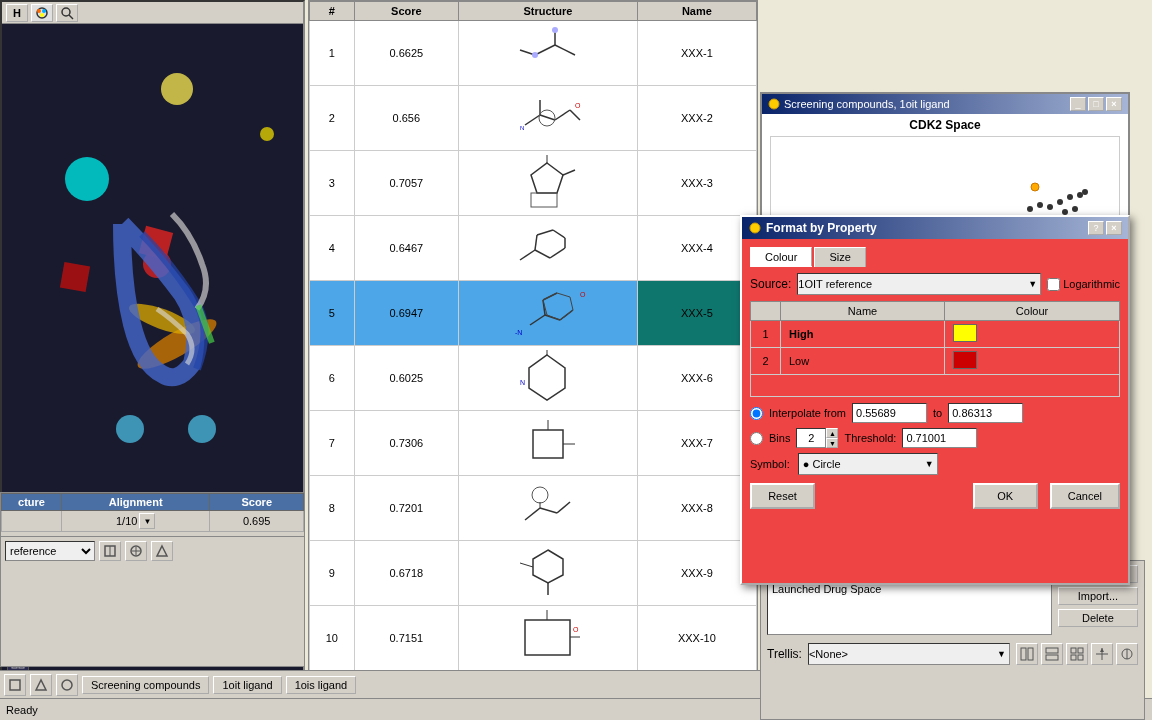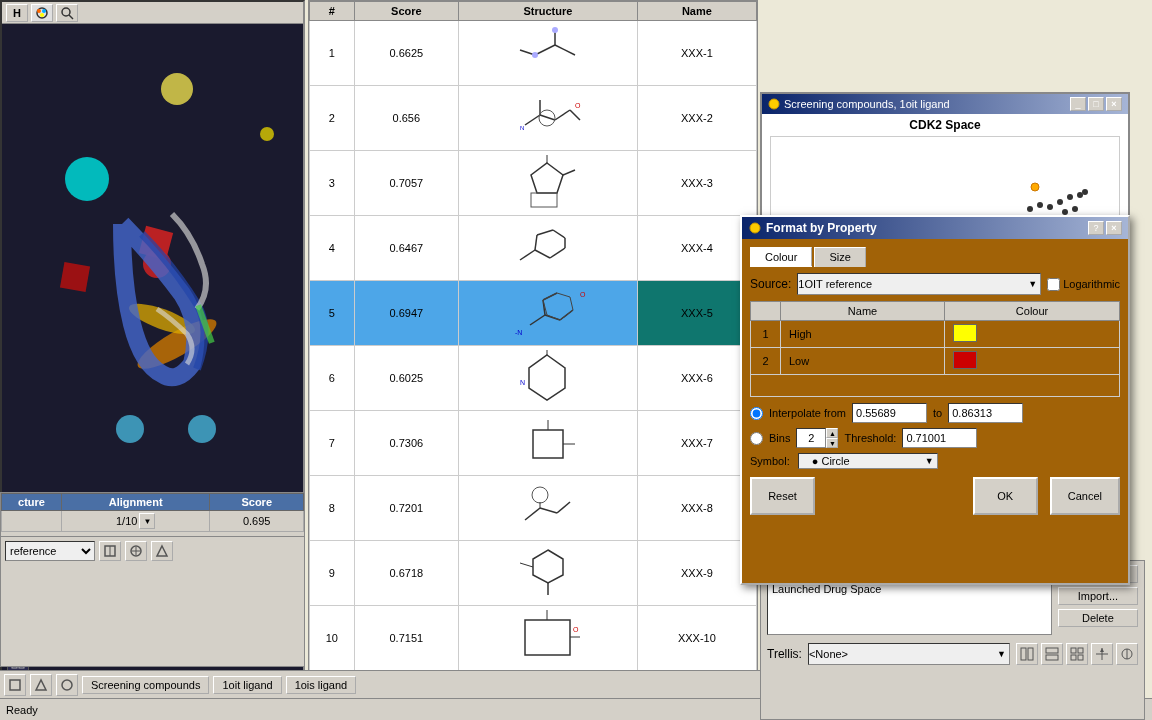--- a/index.html
+++ b/index.html
@@ -21,21 +21,21 @@
     .main-table-area { position: absolute; left: 308px; top: 0; width: 450px; height: 720px; background: #fff; border: 1px solid #888; overflow-y: auto; }
     .main-table { width: 100%; border-collapse: collapse; }
     .main-table th { background: #d4d0c8; border: 1px solid #888; padding: 3px 6px; font-size: 11px; position: sticky; top: 0; }
     .main-table td { border: 1px solid #ccc; padding: 2px 4px; font-size: 11px; text-align: center; height: 65px; }
     .main-table tr:nth-child(5) td { background: #4da6e8; color: #000; }
 
     
     .chart-panel { position: absolute; left: 760px; top: 92px; width: 370px; height: 145px; background: #fff; border: 2px solid #888; z-index: 5; }
 
     
-    .dialog { position: absolute; left: 740px; top: 215px; width: 390px; height: 370px; background: #a16207; border: 2px outset #fff; box-shadow: 3px 3px 8px rgba(0,0,0,0.5); z-index: 20; }
+    .dialog { position: absolute; left: 740px; top: 215px; width: 390px; height: 370px; background: #ef4444; border: 2px outset #fff; box-shadow: 3px 3px 8px rgba(0,0,0,0.5); z-index: 20; }
     .dialog-titlebar { background: linear-gradient(to right, #0a246a, #a6b5d6); color: white; padding: 3px 6px; display: flex; align-items: center; justify-content: space-between; height: 22px; }
     .dialog-titlebar-title { font-size: 12px; font-weight: bold; display: flex; align-items: center; gap: 4px; }
     .dialog-controls { display: flex; gap: 2px; }
     .win-btn { width: 16px; height: 14px; background: #d4d0c8; border: 1px outset #fff; font-size: 9px; display: flex; align-items: center; justify-content: center; cursor: pointer; }
 
     .dialog-content { padding: 8px; }
 
     
     .tab-bar { display: flex; gap: 2px; margin-bottom: 6px; }
     .tab { padding: 3px 14px; background: #d4d0c8; border: 1px outset #fff; border-bottom: none; cursor: pointer; font-size: 11px; }
@@ -58,21 +58,21 @@
     .bins-spinner { display: flex; align-items: center; }
     .bins-input { width: 30px; height: 20px; border: 1px inset #888; font-size: 11px; text-align: center; }
     .spinner-btns { display: flex; flex-direction: column; }
     .spinner-btn { width: 12px; height: 10px; background: #d4d0c8; border: 1px outset #fff; font-size: 7px; line-height: 1; cursor: pointer; display: flex; align-items: center; justify-content: center; }
 
     
     .symbol-row { display: flex; align-items: center; gap: 8px; margin-bottom: 8px; font-size: 11px; }
 
     
     .buttons-row { display: flex; justify-content: space-between; align-items: center; }
-    .dialog-btn { padding: 11px 16px; background: #d4d0c8; border: 2px outset #fff; font-size: 11px; cursor: pointer; min-width: 65px; text-align: center; }
+    .dialog-btn { padding: 5px 16px; background: #d4d0c8; border: 2px outset #fff; font-size: 11px; cursor: pointer; min-width: 65px; text-align: center; }
     .dialog-btn.ok-btn { background: #d4d0c8; }
 
     
     .bottom-panel { position: absolute; left: 760px; top: 560px; width: 385px; height: 160px; background: #d4d0c8; border: 1px solid #888; z-index: 5; }
     .bottom-panel-row { display: flex; padding: 4px 6px; gap: 6px; }
     .bottom-panel-list { flex: 1; height: 70px; background: white; border: 1px inset #888; font-size: 11px; padding: 2px; overflow: auto; }
     .bottom-panel-btns { display: flex; flex-direction: column; gap: 4px; }
     .panel-btn { padding: 2px 18px; background: #d4d0c8; border: 1px outset #fff; font-size: 11px; cursor: pointer; white-space: nowrap; }
 
     
@@ -451,21 +451,21 @@
         <thead>
           <tr>
             <th style="width:30px;"></th>
             <th>Name</th>
             <th>Colour</th>
           </tr>
         </thead>
         <tbody>
           <tr>
             <td style="text-align:center; font-size:11px;">1</td>
-            <td style="font-size:11px;">High</td>
+            <td style="font-size:11px;font-weight:bold;">High</td>
             <td>
               <div class="color-swatch" style="background:#ffff00;"></div>
             </td>
           </tr>
           <tr>
             <td style="text-align:center; font-size:11px;">2</td>
             <td style="font-size:11px;">Low</td>
             <td>
               <div class="color-swatch" style="background:#cc0000;"></div>
             </td>
@@ -494,21 +494,21 @@
             <div class="spinner-btn">▼</div>
           </div>
         </div>
         <span>Threshold:</span>
         <input type="text" class="value-input" value="0.71001" style="">
       </div>
 
       <div class="symbol-row">
         <span>Symbol:</span>
         <div style="position:relative; display:inline-flex; align-items:center;">
-          <select style="width:140px; height:16px; font-size:11px; border:1px inset #888; appearance:none; -webkit-appearance:none; padding-left:13px; padding-right:18px;">
+          <select style="width:140px; height:22px; font-size:11px; border:1px inset #888; appearance:none; -webkit-appearance:none; padding-left:4px; padding-right:18px;">
             <option>● Circle</option>
           </select>
           <span style="position:absolute; right:4px; font-size:9px; pointer-events:none;">▼</span>
         </div>
       </div>
 
       <div class="buttons-row">
         <button class="dialog-btn">Reset</button>
         <div style="display:flex; gap:12px;">
           <button class="dialog-btn ok-btn">OK</button>

